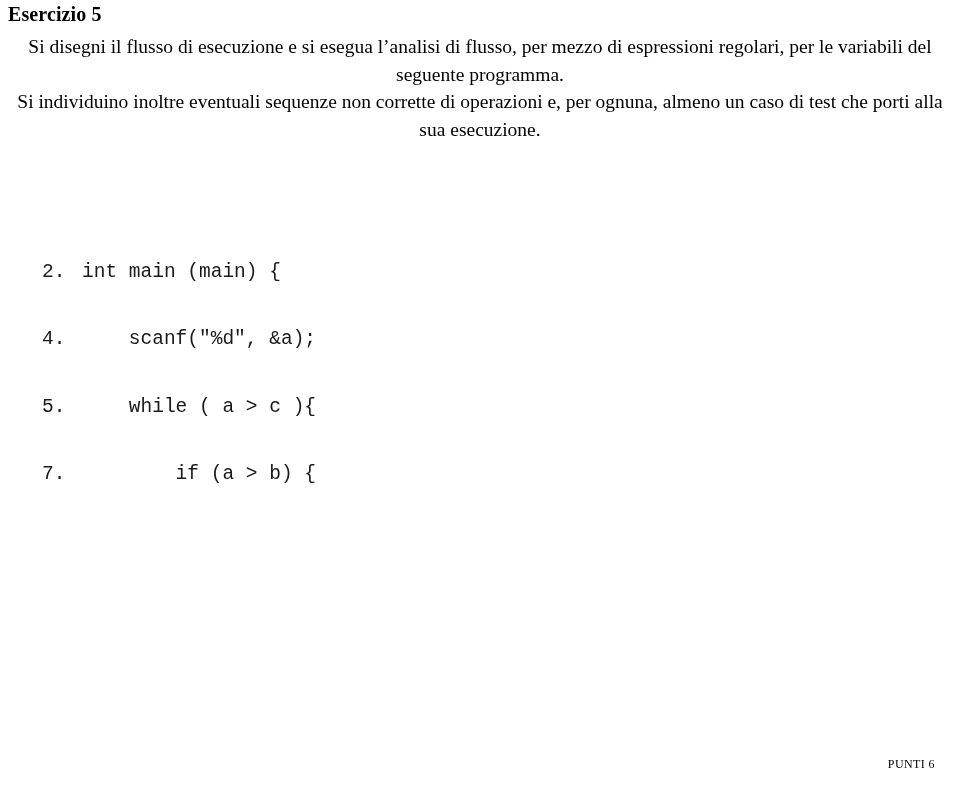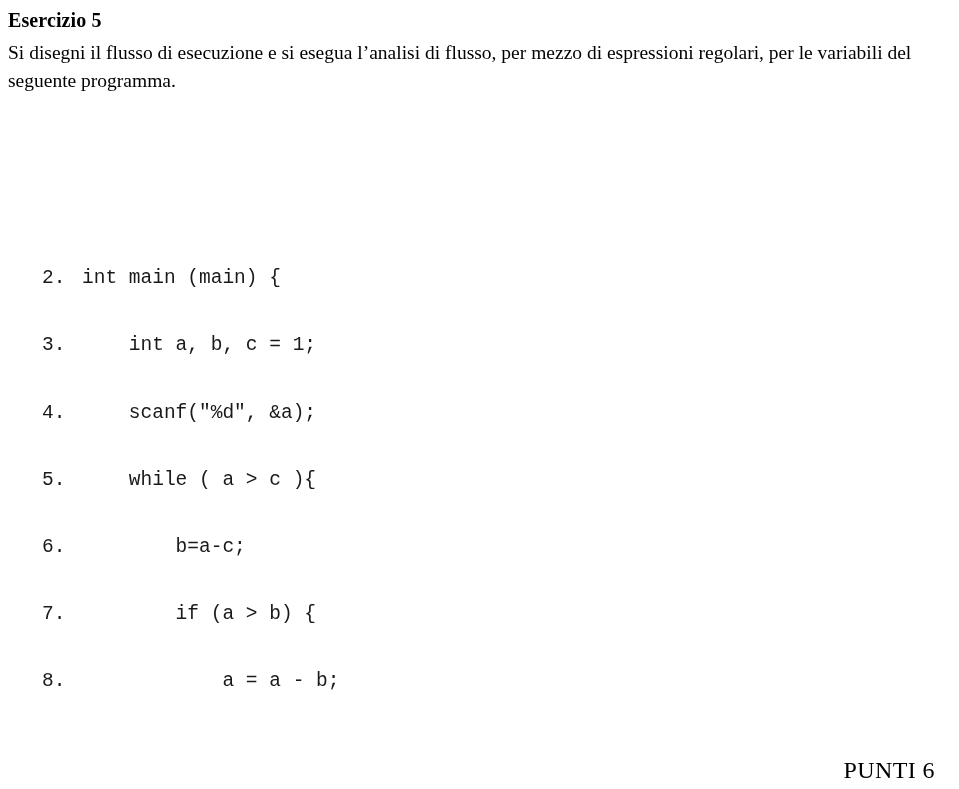--- a/index.html
+++ b/index.html
@@ -14,21 +14,21 @@
     position: relative;
     overflow: hidden;
     font-family: "Liberation Serif", "DejaVu Serif", serif;
     color: #000000;
     -webkit-font-smoothing: antialiased;
   }
 
   .page {
     position: absolute;
     left: 0;
-    top: 6px;
+    top: 0;
     width: 959px;
     height: 661px;
   }
 
   
   .ex-heading {
     position: absolute;
     left: 8px;
     top: 1px;
     font-family: "Liberation Serif", "DejaVu Serif", serif;
@@ -41,21 +41,21 @@
 
   
   .intro {
     position: absolute;
     left: 8px;
     top: 33px;
     width: 944px;
     font-family: "Liberation Serif", "DejaVu Serif", serif;
     font-size: 19.5px;
     line-height: 27.5px;
-    text-align: left;
+    text-align: center;
   }
   .intro p {
     margin: 0;
     padding: 0;
   }
 
   
   .code-block {
     position: absolute;
     left: 42px;
@@ -79,46 +79,44 @@
   .code-line .src {
     white-space: pre;
   }
 
   
   .punti {
     position: absolute;
     right: 24px;
     top: 751px;
     font-family: "Liberation Serif", "DejaVu Serif", serif;
-    font-size: 24px;
+    font-size: 12px;
     line-height: 26px;
     letter-spacing: 0.4px;
     white-space: pre;
   }
 </style>
 </head>
 <body>
 
 <div class="page">
 
   <div class="ex-heading">Esercizio 5</div>
 
   <div class="intro">
     <p>Si disegni il flusso di esecuzione e si esegua l’analisi di flusso, per mezzo di espressioni regolari, per le variabili del seguente programma.</p>
+    <p>Si individuino inoltre eventuali sequenze non corrette di operazioni e, per ognuna, almeno un caso di test che porti alla sua esecuzione.</p>
   </div>
 
   <div class="code-block">
     
     <span class="code-line"><span class="ln">2.</span><span class="src">int main (main) {</span></span>
-    <span class="code-line"><span class="ln">3.</span><span class="src">    int a, b, c = 1;</span></span>
     <span class="code-line"><span class="ln">4.</span><span class="src">    scanf("%d", &amp;a);</span></span>
     <span class="code-line"><span class="ln">5.</span><span class="src">    while ( a &gt; c ){</span></span>
-    <span class="code-line"><span class="ln">6.</span><span class="src">        b=a-c;</span></span>
     <span class="code-line"><span class="ln">7.</span><span class="src">        if (a &gt; b) {</span></span>
-    <span class="code-line"><span class="ln">8.</span><span class="src">            a = a - b;</span></span>
     
     
     
     
     
     
     
     
     
     

